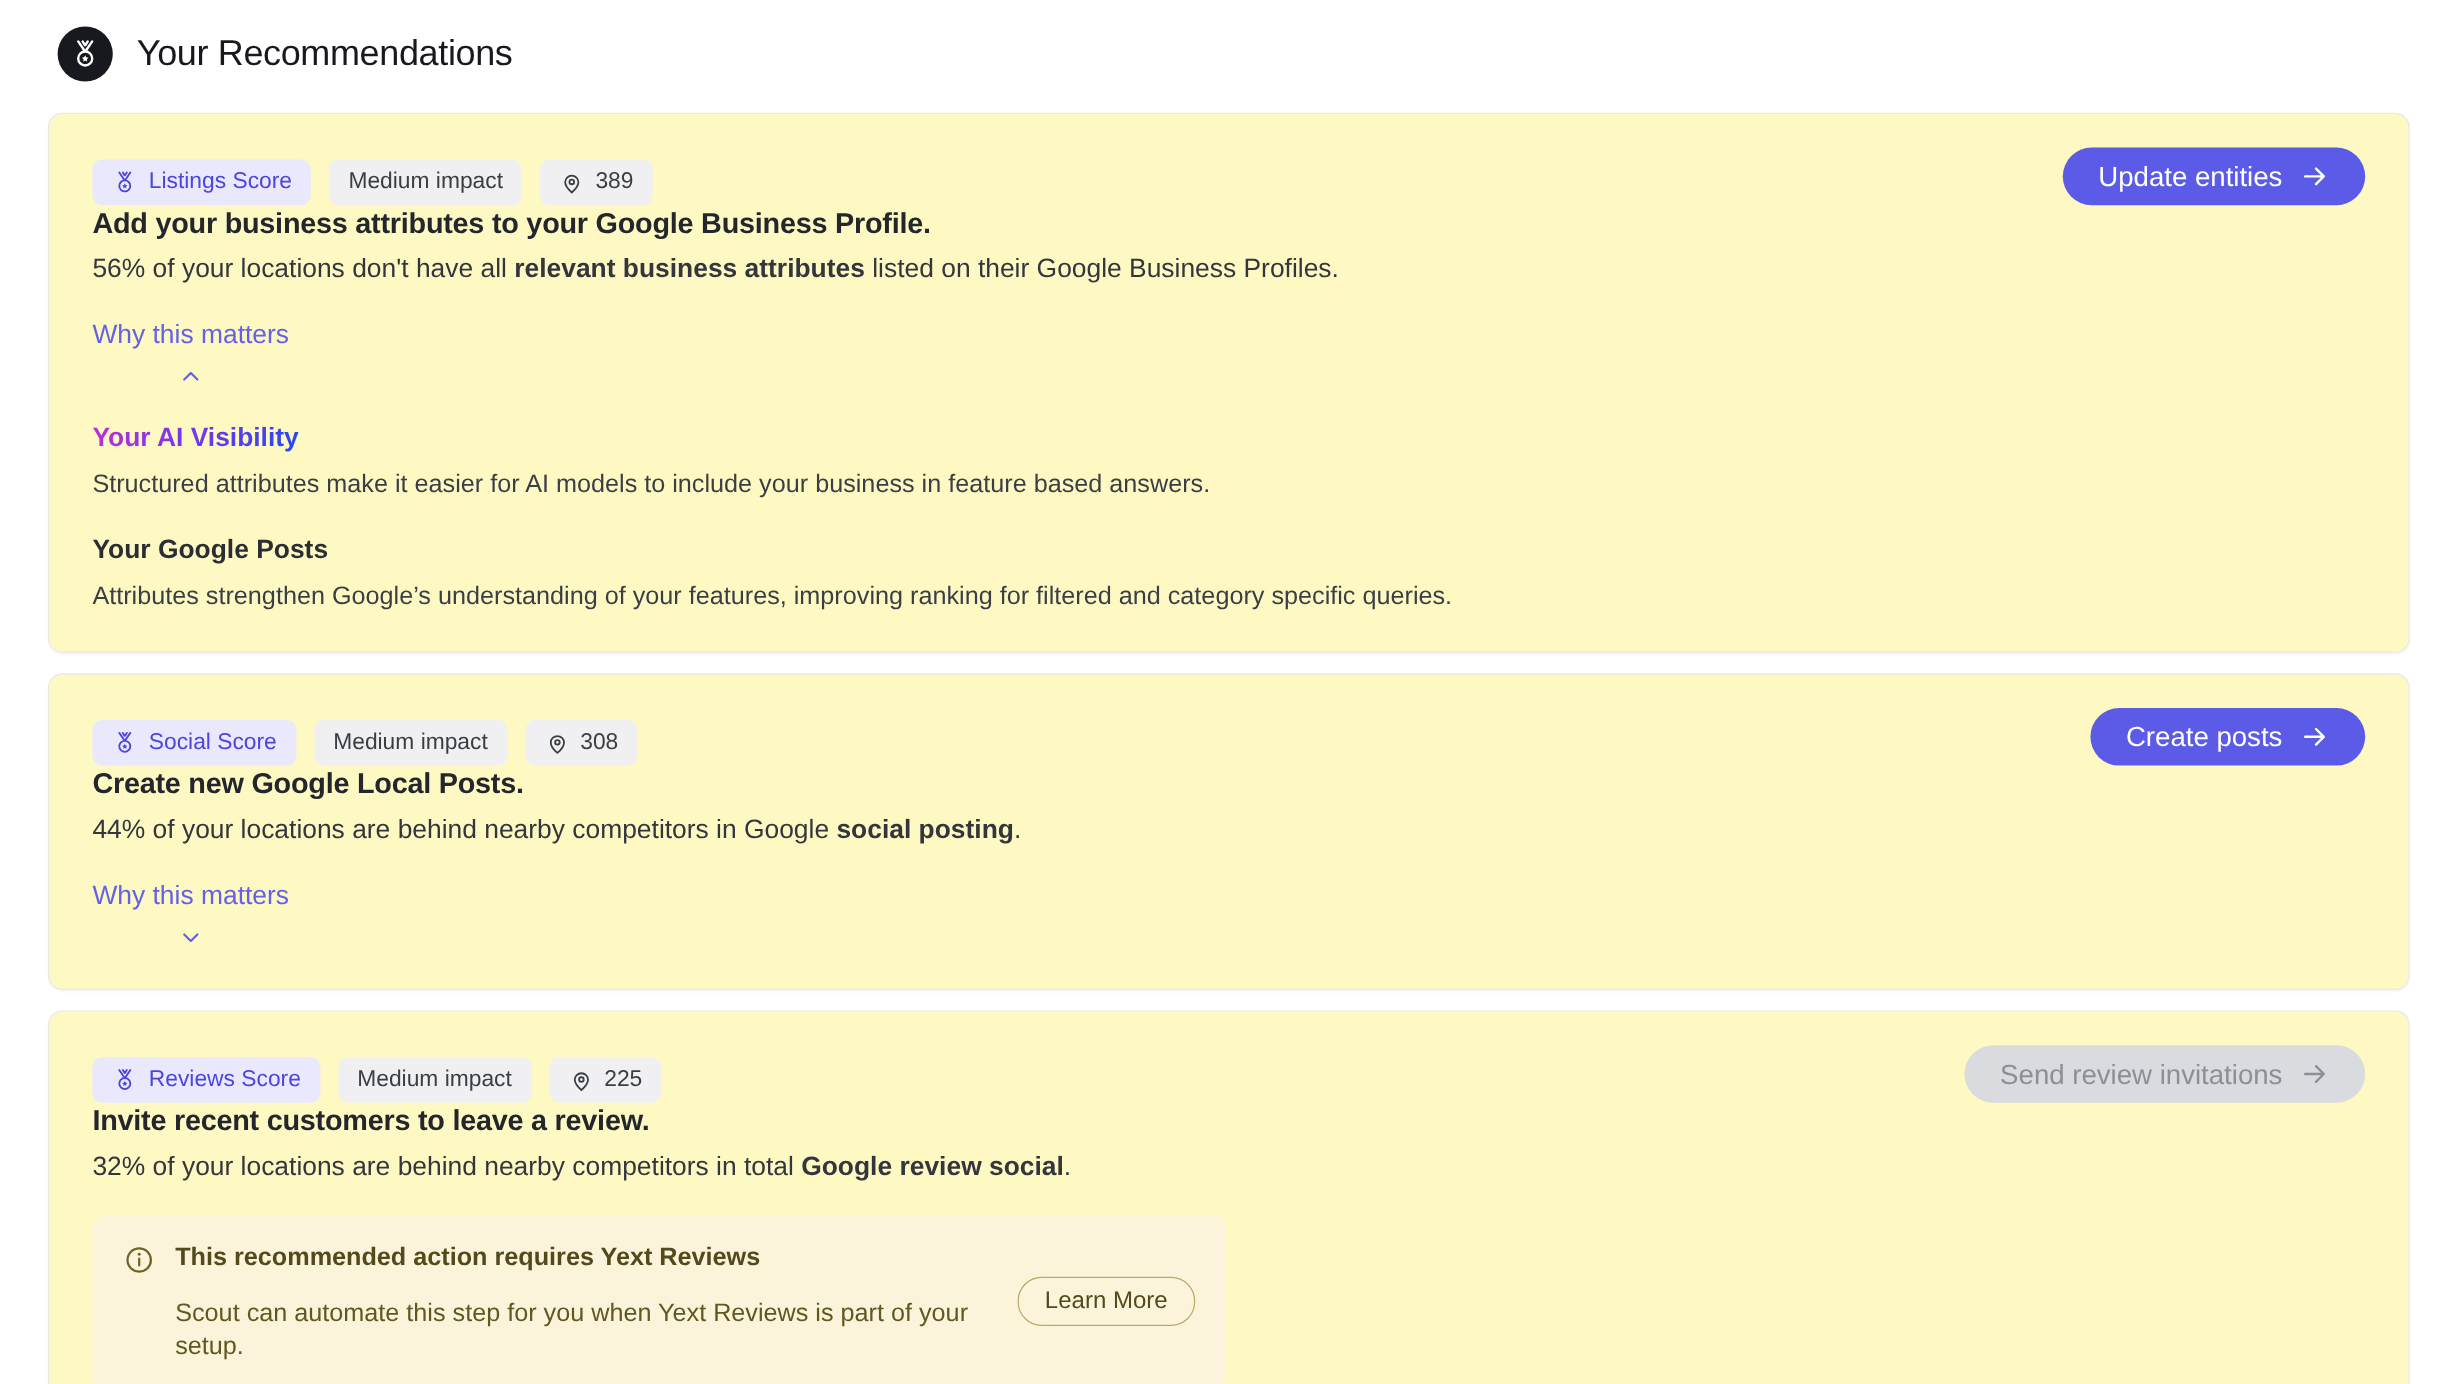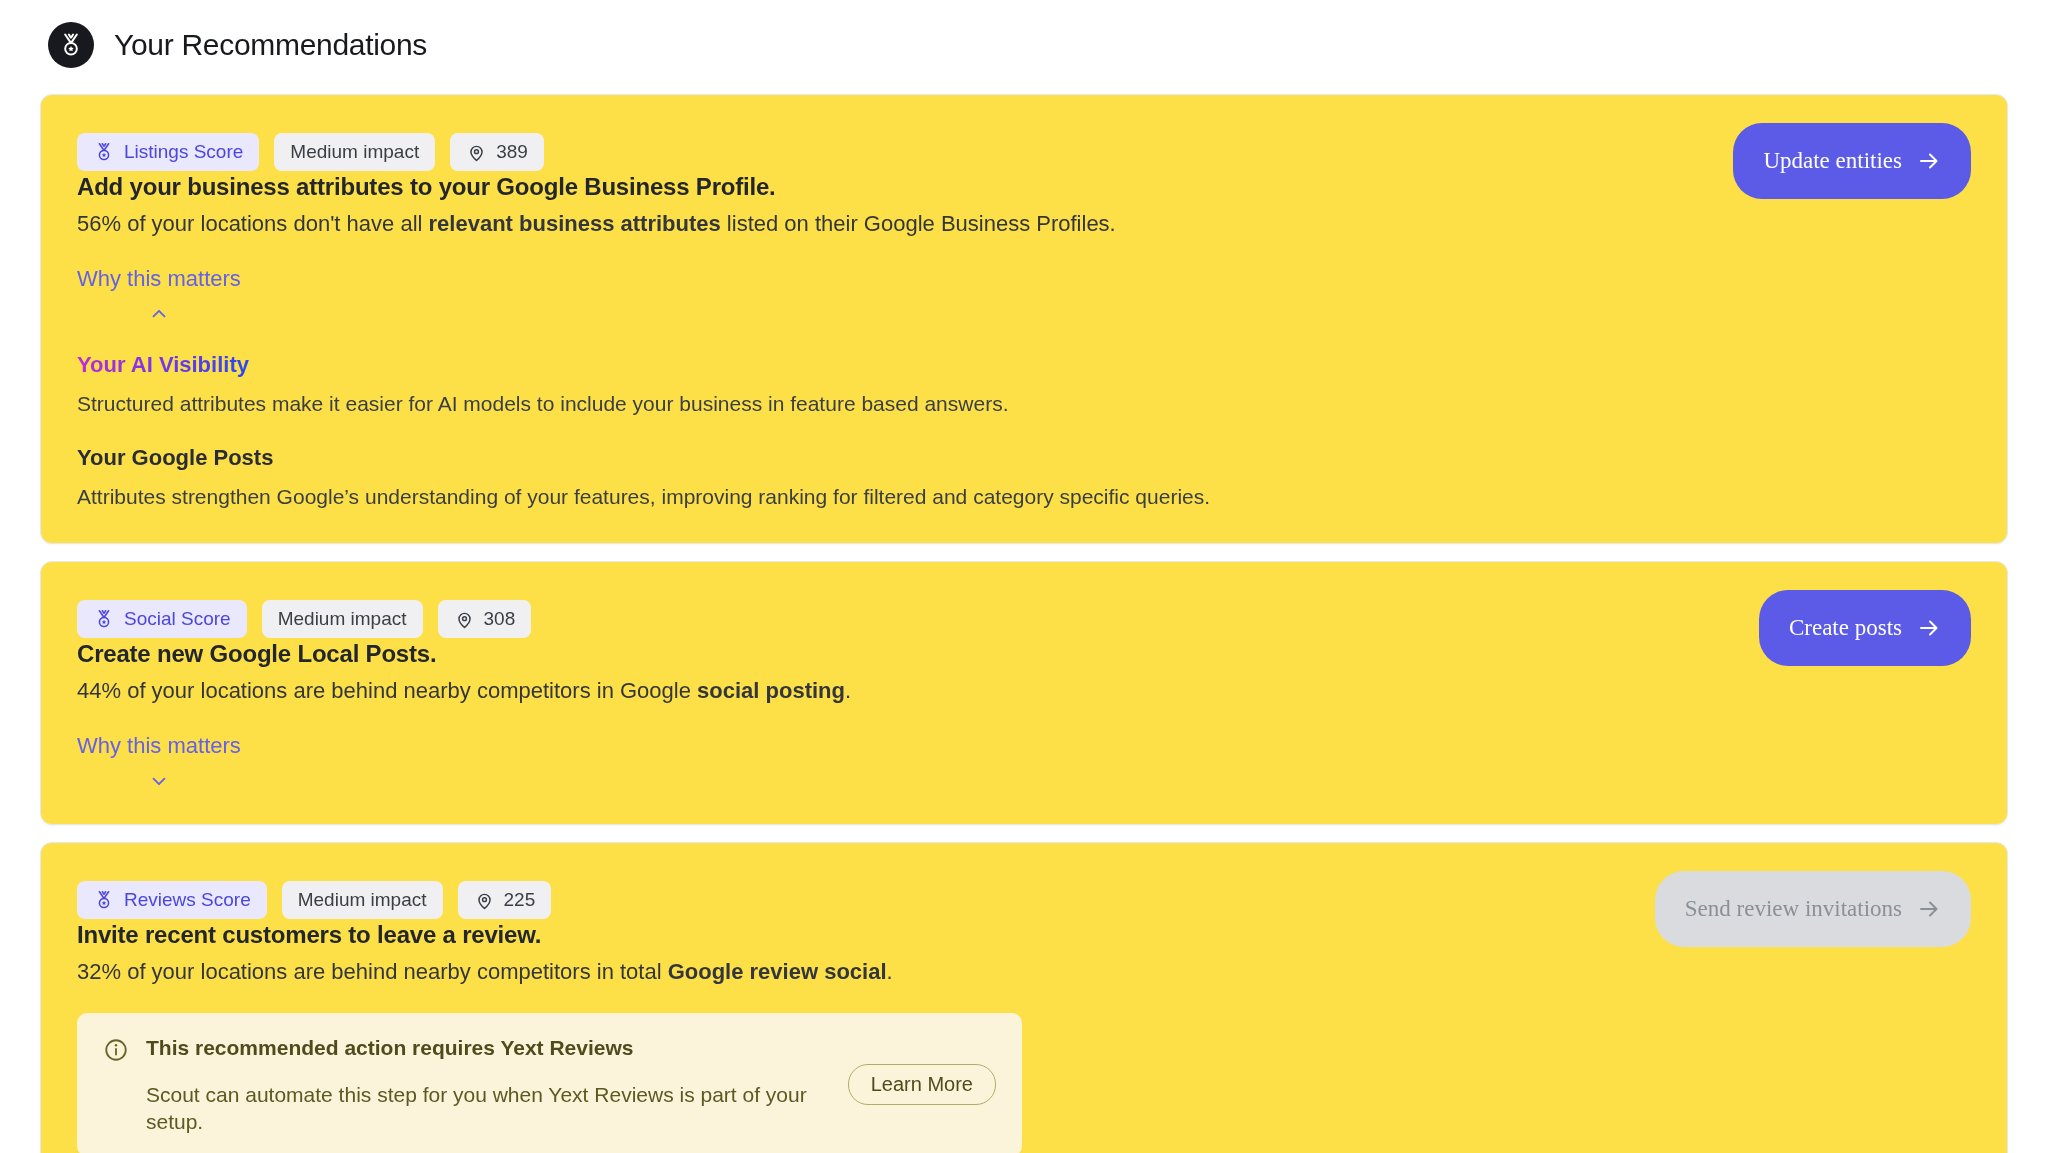--- a/index.html
+++ b/index.html
@@ -34,48 +34,48 @@
   }
 
   
   .cards { padding: 26px 40px 0 40px; }
   .card {
     position: relative;
     border: 1px solid #e7e8ea;
     border-radius: 12px;
     box-shadow: 0 1px 2px rgba(16,24,40,0.04);
     padding: 38px 36px 32px 36px;
-    background: #fde047;
+    background: #fef9c3;
     margin-bottom: 17px;
   }
 
   .badges { display: flex; align-items: center; gap: 15px; }
   .badge {
     height: 38px;
     display: inline-flex; align-items: center; gap: 9px;
     padding: 0 16px;
     border-radius: 8px;
     font-size: 19px;
     background: #f0f0f2;
     color: #3a3e45;
     white-space: nowrap;
   }
   .badge--accent { background: #e9e8fc; color: #4c46de; font-weight: 500; }
   .badge svg { flex: 0 0 auto; }
 
   .cta {
     position: absolute;
     top: 28px; right: 36px;
-    height: 76px;
+    height: 48px;
     padding: 0 30px;
     border: none;
     border-radius: 29px;
     background: #5b5be8;
     color: #ffffff;
-    font-family: Liberation Serif, serif;
+    font-family: Liberation Sans, sans-serif;
     font-size: 23px;
     display: inline-flex; align-items: center; gap: 15px;
     cursor: pointer;
   }
   .cta--disabled { background: #d9dbdf; color: #8a9098; cursor: default; }
 
   .card-heading {
     font-size: 24px;
     line-height: 32px;
     font-weight: 700;

